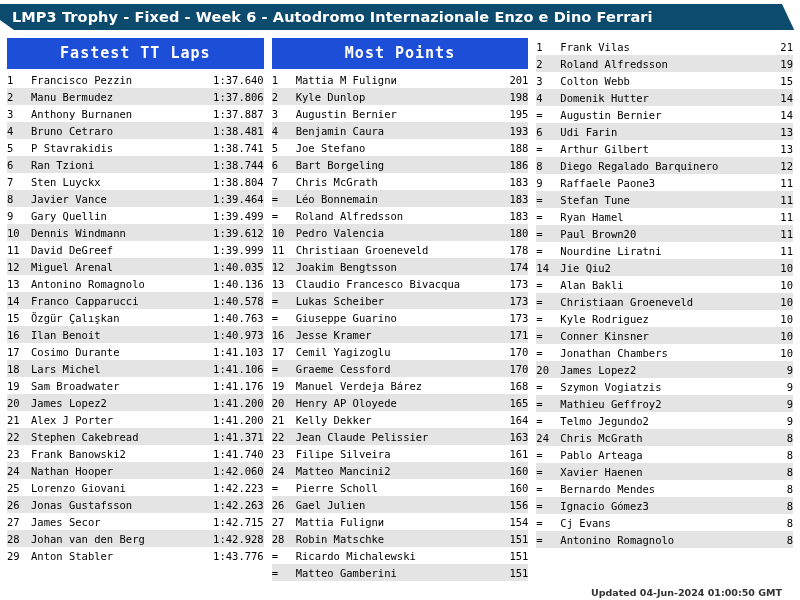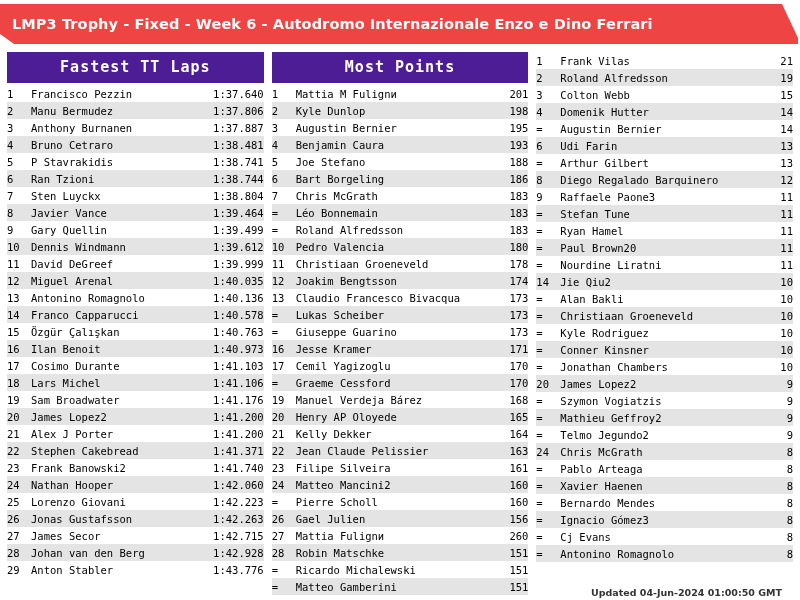--- a/index.html
+++ b/index.html
@@ -15,22 +15,22 @@
   }
   .page {
     position: relative;
     width: 800px;
     height: 600px;
     box-sizing: border-box;
   }
   
   .titlebar {
     position: relative;
-    height: 40px;
-    background: #ef4444;
+    height: 26px;
+    background: #0c4a6e;
     color: #ffffff;
     display: flex;
     align-items: center;
     padding-left: 12px;
     font-family: "DejaVu Sans", sans-serif;
     font-size: 14.5px;
     font-weight: bold;
     letter-spacing: 0.1px;
     margin: 4px 0 0 0;
     width: 786px;
@@ -50,21 +50,21 @@
     display: flex;
     gap: 8px;
     padding: 8px 7px 0 7px;
     box-sizing: border-box;
   }
   .col {
     flex: 1 1 0;
     min-width: 0;
   }
   .col-header {
-    background: #4c1d95;
+    background: #1d4ed8;
     color: #ffffff;
     text-align: center;
     font-family: "DejaVu Sans Mono", monospace;
     font-size: 15px;
     font-weight: bold;
     letter-spacing: 1px;
     padding: 6px 0 7px 0;
     margin-bottom: 2px;
   }
   table.board {
@@ -410,21 +410,21 @@
               <td class="val short">160</td>
             </tr>
             <tr class="even">
               <td class="pos">26</td>
               <td class="name">Gael Julien</td>
               <td class="val short">156</td>
             </tr>
             <tr class="odd">
               <td class="pos">27</td>
               <td class="name">Mattia Fulignи</td>
-              <td class="val short">260</td>
+              <td class="val short">154</td>
             </tr>
             <tr class="even">
               <td class="pos">28</td>
               <td class="name">Robin Matschke</td>
               <td class="val short">151</td>
             </tr>
             <tr class="odd">
               <td class="pos">=</td>
               <td class="name">Ricardo Michalewski</td>
               <td class="val short">151</td>

